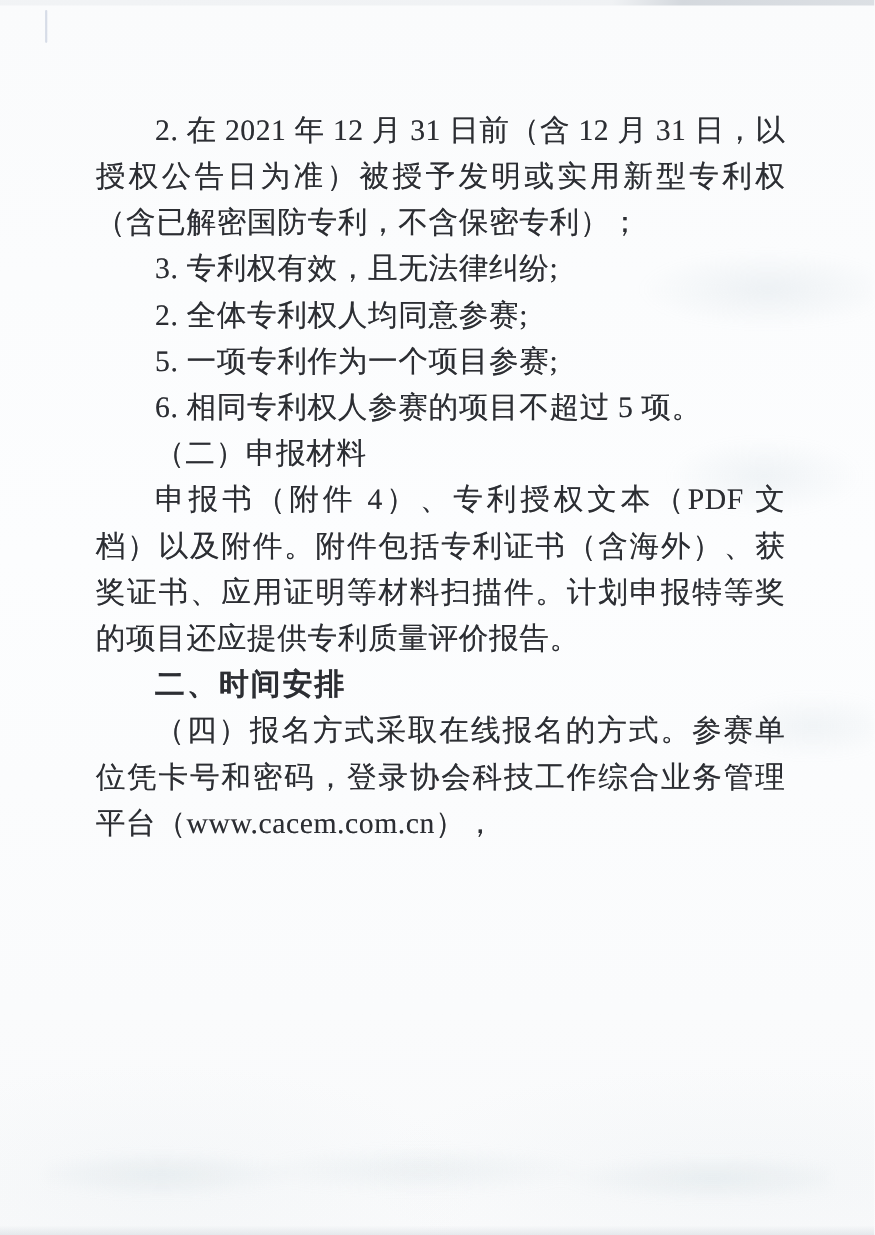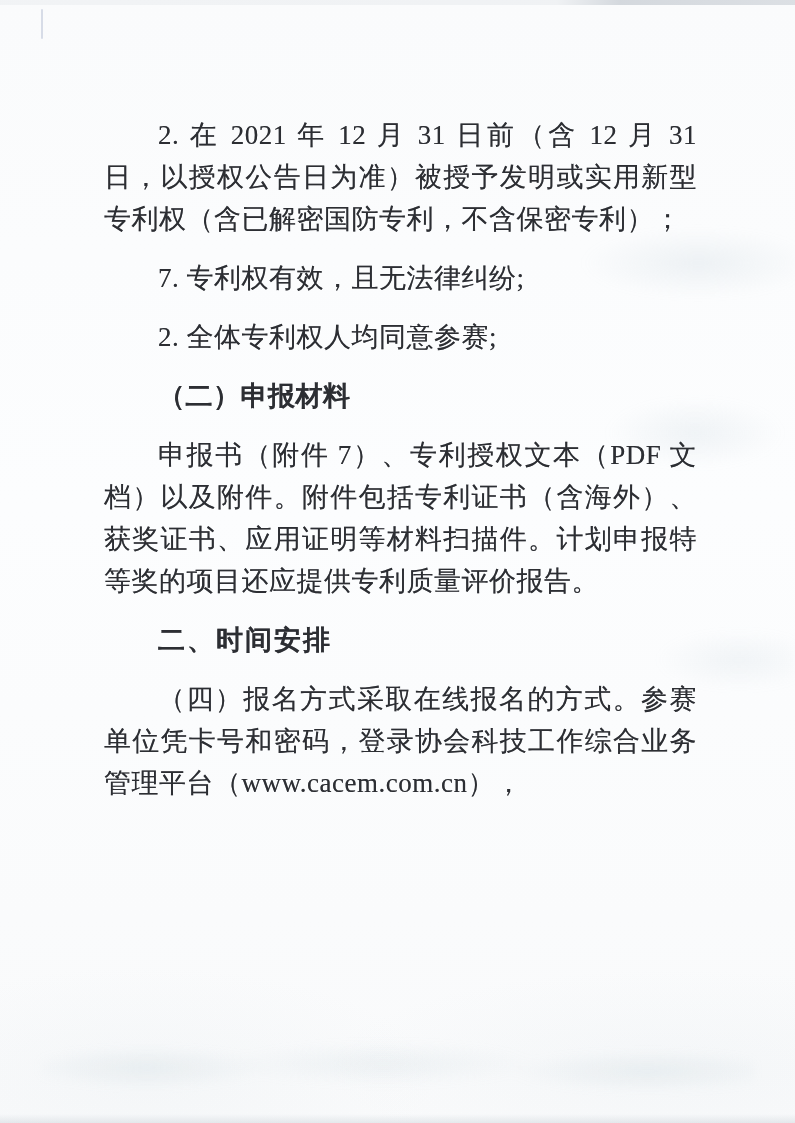--- a/index.html
+++ b/index.html
@@ -28,25 +28,25 @@
     top: 97px;
     width: 627px;
     font-size: 27px;
     line-height: 42px;
     color: #2c2e33;
     text-align: justify;
     letter-spacing: 0.5px;
     text-shadow: 0 0 0.6px rgba(44,46,51,0.55);
   }
   .doc-body p {
-    margin: 17px;
+    margin: 0;
     text-indent: 2em;
   }
   .heading-kai {
-    font-weight: bold;
+    font-weight: normal;
     font-family: "Liberation Serif", serif;
   }
   .heading-hei {
     font-weight: bold;
     font-family: Liberation Sans, sans-serif;
     letter-spacing: 2px;
   }
   
   .edge-top {
     position: absolute;
@@ -96,21 +96,23 @@
   <div class="edge-top"></div>
   <div class="scratch-topleft"></div>
   <div class="bleed bleed-1"></div>
   <div class="bleed bleed-2"></div>
   <div class="bleed bleed-3"></div>
   <div class="bleed bleed-4"></div>
   <div class="edge-bottom"></div>
 
   <div class="doc-body">
     <p>2. 在 2021 年 12 月 31 日前（含 12 月 31 日，以授权公告日为准）被授予发明或实用新型专利权（含已解密国防专利，不含保密专利）；</p>
-    <p>7. 专利权有效，且无法律纠纷;</p>
+    <p>3. 专利权有效，且无法律纠纷;</p>
     <p>2. 全体专利权人均同意参赛;</p>
+    <p>5. 一项专利作为一个项目参赛;</p>
+    <p>6. 相同专利权人参赛的项目不超过 5 项。</p>
     <p class="heading-kai">（二）申报材料</p>
-    <p>申报书（附件 7）、专利授权文本（PDF 文档）以及附件。附件包括专利证书（含海外）、获奖证书、应用证明等材料扫描件。计划申报特等奖的项目还应提供专利质量评价报告。</p>
+    <p>申报书（附件 4）、专利授权文本（PDF 文档）以及附件。附件包括专利证书（含海外）、获奖证书、应用证明等材料扫描件。计划申报特等奖的项目还应提供专利质量评价报告。</p>
     <p class="heading-hei">二、时间安排</p>
     <p>（四）报名方式采取在线报名的方式。参赛单位凭卡号和密码，登录协会科技工作综合业务管理平台（www.cacem.com.cn），</p>
   </div>
 
 </div>
 
 </body></html>

